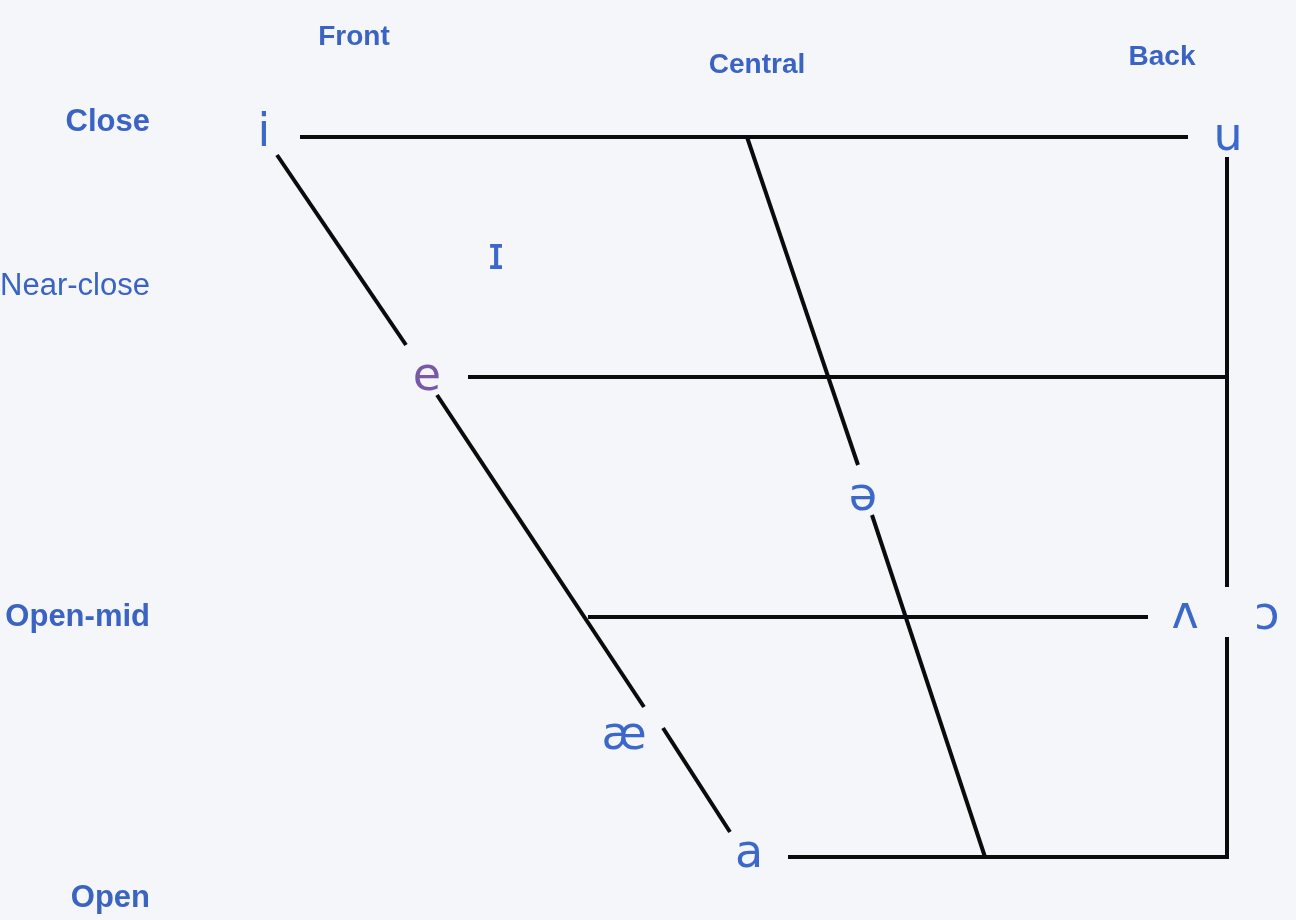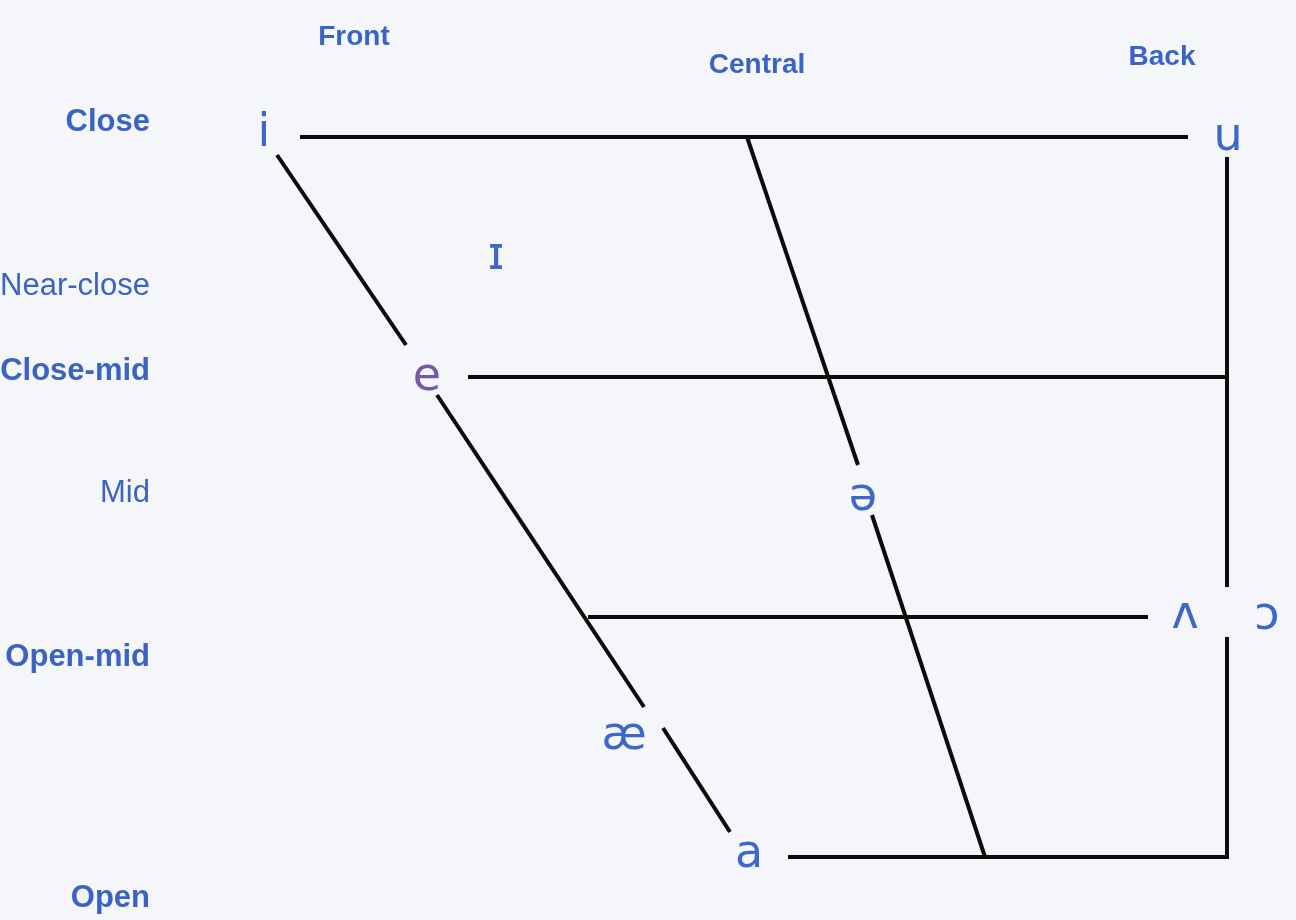--- a/index.html
+++ b/index.html
@@ -87,23 +87,21 @@
     <line x1="747" y1="137" x2="858" y2="465"></line>
     <line x1="872" y1="515" x2="985" y2="857"></line>
   </svg>
 
   <div class="col-header" style="left:354px; top:36px;">Front</div>
   <div class="col-header" style="left:757px; top:36px;margin-top:28px;">Central</div>
   <div class="col-header" style="left:1162px; top:36px;margin-top:20px;">Back</div>
 
   <div class="row-label bold" style="top:121px;">Close</div>
   <div class="row-label" style="top:245px;margin-top:40px;">Near-close</div>
-  <div class="row-label bold" style="top:370px;">Close-mid</div>
-  <div class="row-label" style="top:492px;">Mid</div>
-  <div class="row-label bold" style="top:616px;margin-top:40px;">Open-mid</div>
+  <div class="row-label bold" style="top:616px;">Open-mid</div>
   <div class="row-label bold" style="top:864px;margin-top:33px;">Open</div>
 
   <span class="vowel" style="left:264px;  top:130px;">i</span>
   <span class="vowel" style="left:1228px; top:134px;">u</span>
   <span class="vowel" style="left:496px;  top:253px;">ɪ</span>
   <span class="vowel highlight" style="left:427px;  top:374px;">e</span>
   <span class="vowel" style="left:863px;  top:494px;">ə</span>
   <span class="vowel" style="left:1185px; top:612px;">ʌ</span>
   <span class="vowel" style="left:1267px; top:613px;">ɔ</span>
   <span class="vowel" style="left:624px;  top:733px;">æ</span>

